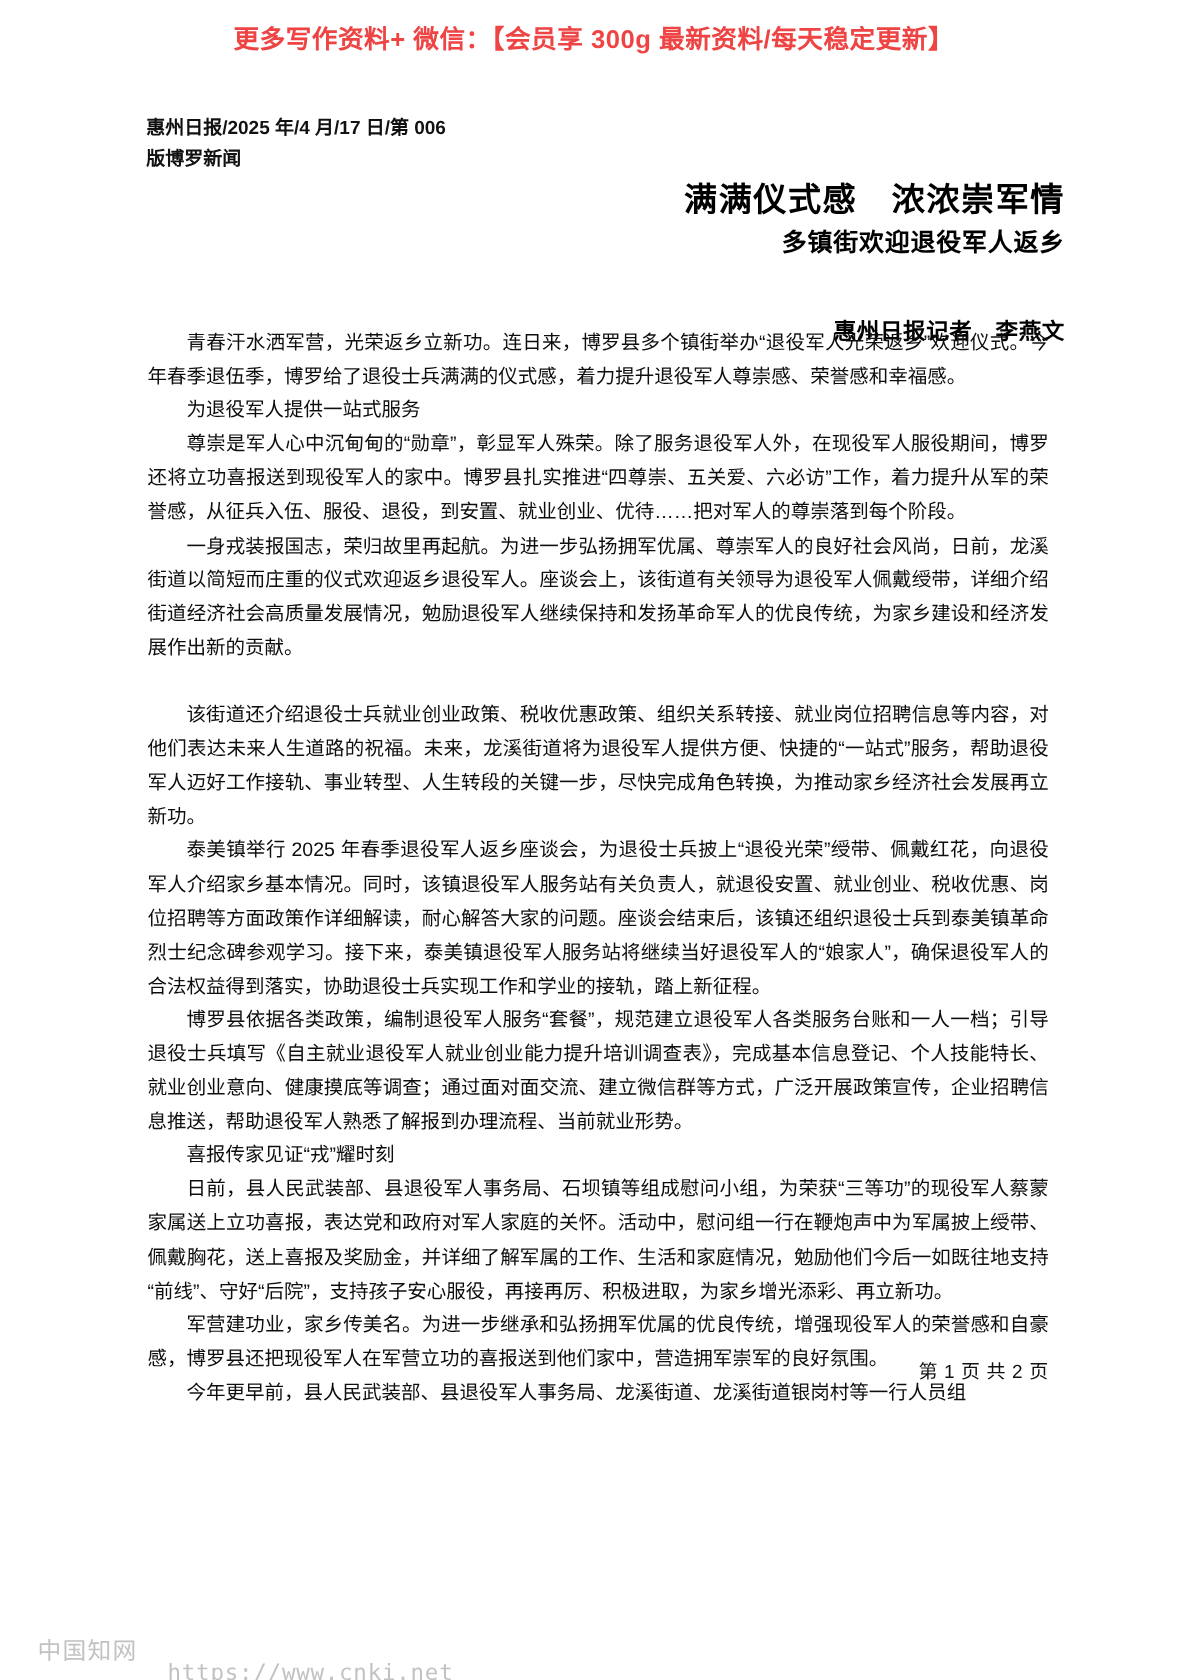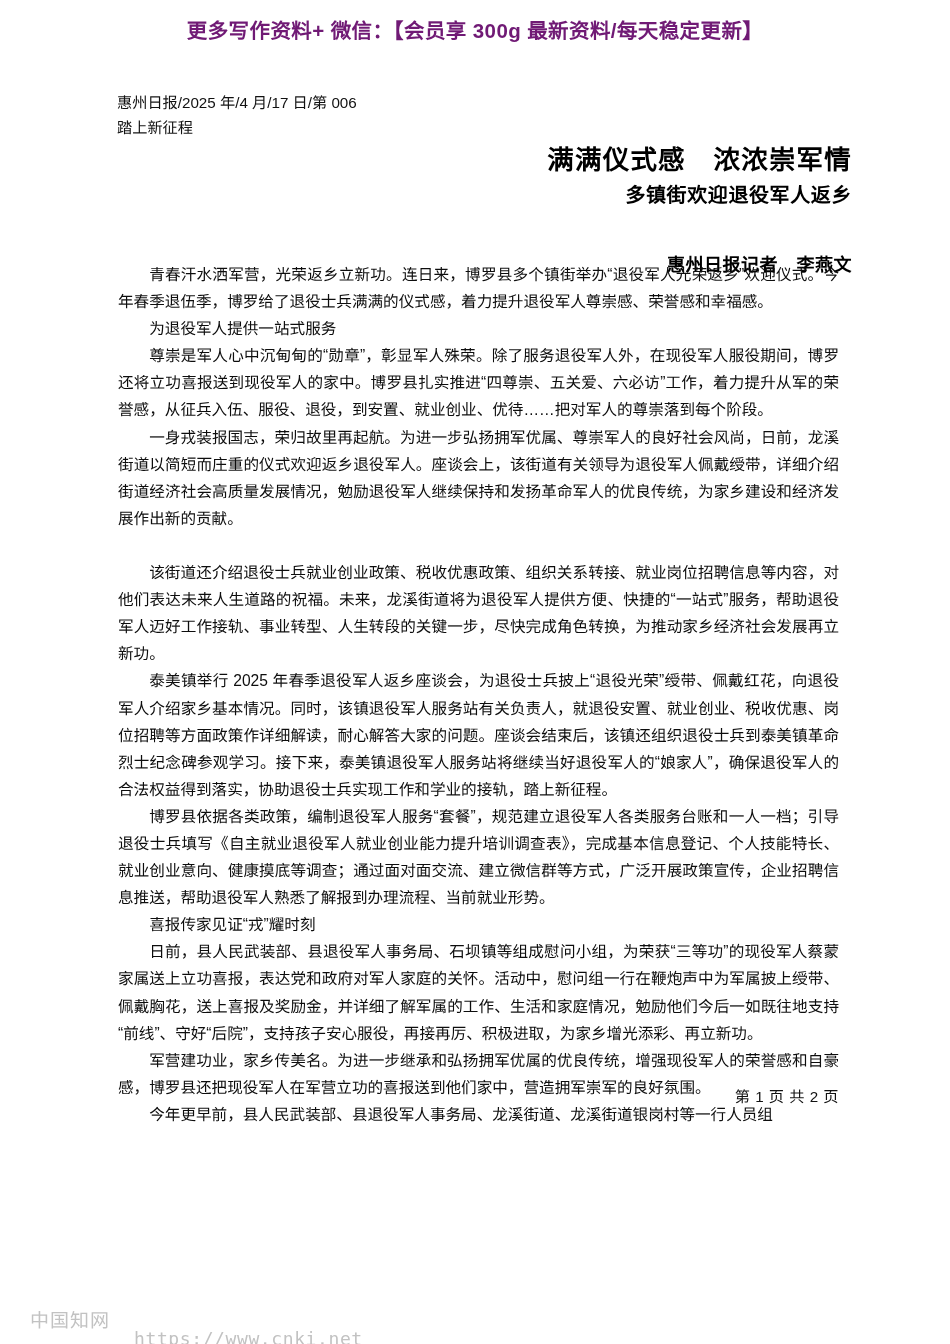--- a/index.html
+++ b/index.html
@@ -21,21 +21,21 @@
   
   .promo-banner {
     position: absolute;
     left: 0;
     top: 14px;
     width: 950px;
     text-align: center;
     font-size: 20.5px;
     font-weight: bold;
     letter-spacing: 0.4px;
-    color: #701a75;
+    color: #ef4444;
     white-space: nowrap;
   }
 
   
   .page-sheet {
     position: absolute;
     left: 0;
     top: 0;
     width: 950px;
     height: 1344px;
@@ -43,20 +43,21 @@
 
   
   .masthead {
     position: absolute;
     left: 117px;
     top: 90px;
     width: 600px;
     font-size: 15.2px;
     line-height: 25px;
     color: #111;
+    font-weight: bold;
   }
   .masthead-line2 { display: block; }
 
   
   .headline-block {
     position: absolute;
     left: 0;
     top: 142px;
     width: 852px;
     text-align: right;
@@ -152,21 +153,21 @@
 </style>
 </head>
 <body>
 
 <div class="page-sheet">
 
   <div class="promo-banner">更多写作资料+ 微信：【会员享 300g 最新资料/每天稳定更新】</div>
 
   <div class="masthead">
     <span>惠州日报/2025 年/4 月/17 日/第 006</span>
-    <span class="masthead-line2">踏上新征程</span>
+    <span class="masthead-line2">版博罗新闻</span>
   </div>
 
   <div class="headline-block">
     <div class="headline-main">满满仪式感　浓浓崇军情</div>
     <div class="headline-sub">多镇街欢迎退役军人返乡</div>
     <div class="byline">惠州日报记者　李燕文</div>
   </div>
 
   <div class="article-body">
     <p class="para">青春汗水洒军营，光荣返乡立新功。连日来，博罗县多个镇街举办“退役军人光荣返乡”欢迎仪式。今年春季退伍季，博罗给了退役士兵满满的仪式感，着力提升退役军人尊崇感、荣誉感和幸福感。</p>

